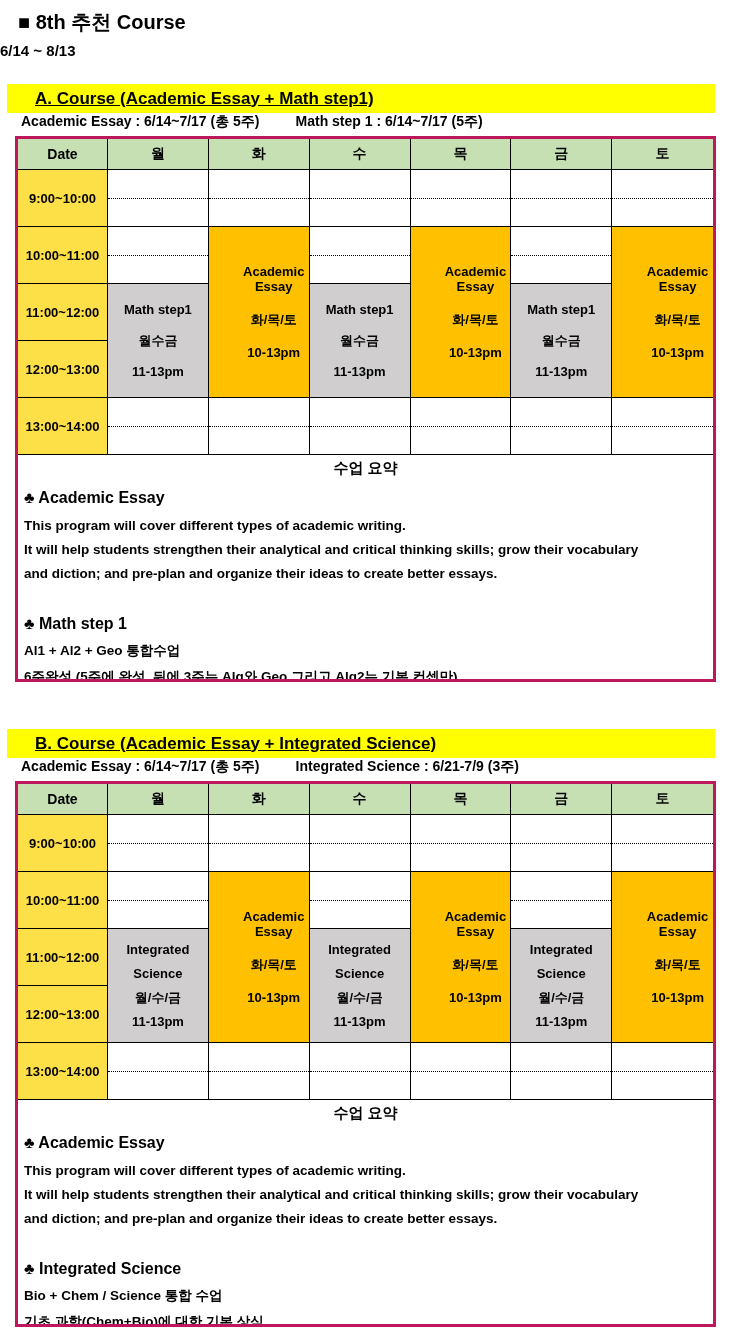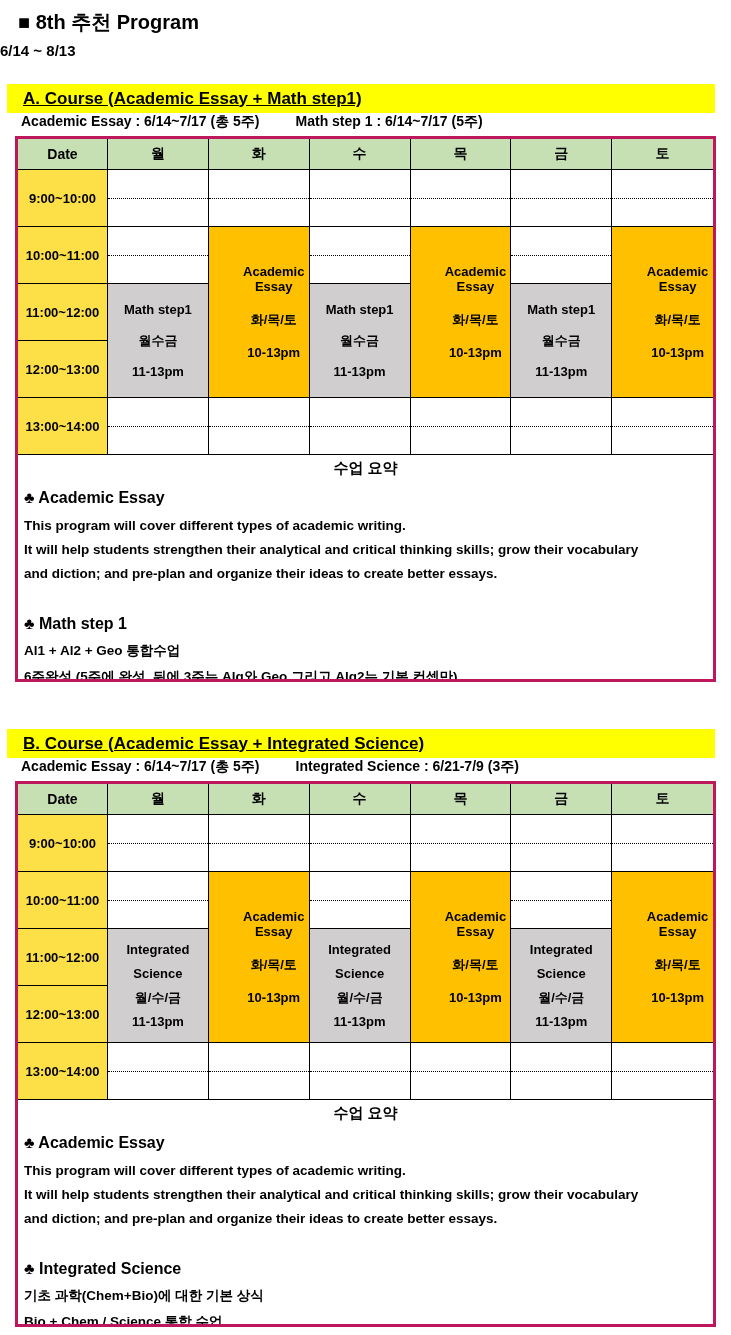--- a/index.html
+++ b/index.html
@@ -9,21 +9,21 @@
     font-weight:700;color:#000;
     -webkit-font-smoothing:antialiased;
   }
   .doc-title{padding:10px 0 0 18px;font-size:20px;line-height:24px;}
   .doc-range{margin-top:8px;font-size:15px;line-height:18px;}
 
   .section{margin-top:24px;}
   .section.second{margin-top:47px;}
   .section-header{
     box-sizing:border-box;margin-left:7px;width:708px;height:29px;
-    background:#ffff00;padding-left:16px;display:flex;align-items:center;
+    background:#ffff00;padding-left:28px;display:flex;align-items:center;
     font-size:17px;
   }
   .section-header span{text-decoration:underline;}
   .section-subtitle{
     height:23px;padding-left:21px;display:flex;gap:36px;
     font-size:14px;
   }
   .section-box{
     box-sizing:border-box;margin-left:15px;width:701px;
     border:3px solid #be185d;background:#fff;
@@ -48,21 +48,21 @@
   .summary{height:222px;overflow:hidden;padding-top:2px;}
   .summary-title{text-align:center;font-size:15px;line-height:21px;}
   .blk-heading{margin:10px 0 6px 6px;font-size:16px;line-height:20px;}
   .blk-heading.second-blk{margin-top:28px;margin-bottom:4px;}
   .blk-line{margin-left:6px;font-size:13.5px;line-height:24px;}
   .blk2-line{margin-left:6px;font-size:13.5px;line-height:26px;}
 </style>
 </head>
 <body>
 
-<div class="doc-title">■ 8th 추천 Program</div>
+<div class="doc-title">■ 8th 추천 Course</div>
 <div class="doc-range">6/14 ~ 8/13</div>
 
 <div class="section">
   <div class="section-header">
     <span>A. Course (Academic Essay + Math step1)</span>
   </div>
   <div class="section-subtitle">
     <span>Academic Essay : 6/14~7/17 (총 5주)</span>
     <span>Math step 1 : 6/14~7/17 (5주)</span>
   </div>
@@ -222,17 +222,17 @@
       <div class="g-cell g-empty"></div>
       <div class="g-cell g-empty gl"></div>
     </div>
     <div class="summary">
       <div class="summary-title">수업 요약</div>
       <div class="blk-heading">♣ Academic Essay</div>
       <div class="blk-line">This program will cover different types of academic writing.</div>
       <div class="blk-line">It will help students strengthen their analytical and critical thinking skills; grow their vocabulary</div>
       <div class="blk-line">and diction; and pre-plan and organize their ideas to create better essays.</div>
       <div class="blk-heading second-blk">♣ Integrated Science</div>
+      <div class="blk2-line">Bio + Chem / Science 통합 수업</div>
       <div class="blk2-line">기초 과학(Chem+Bio)에 대한 기본 상식</div>
-      <div class="blk2-line">Bio + Chem / Science 통합 수업</div>
     </div>
   </div>
 </div>
 
 </body></html>

